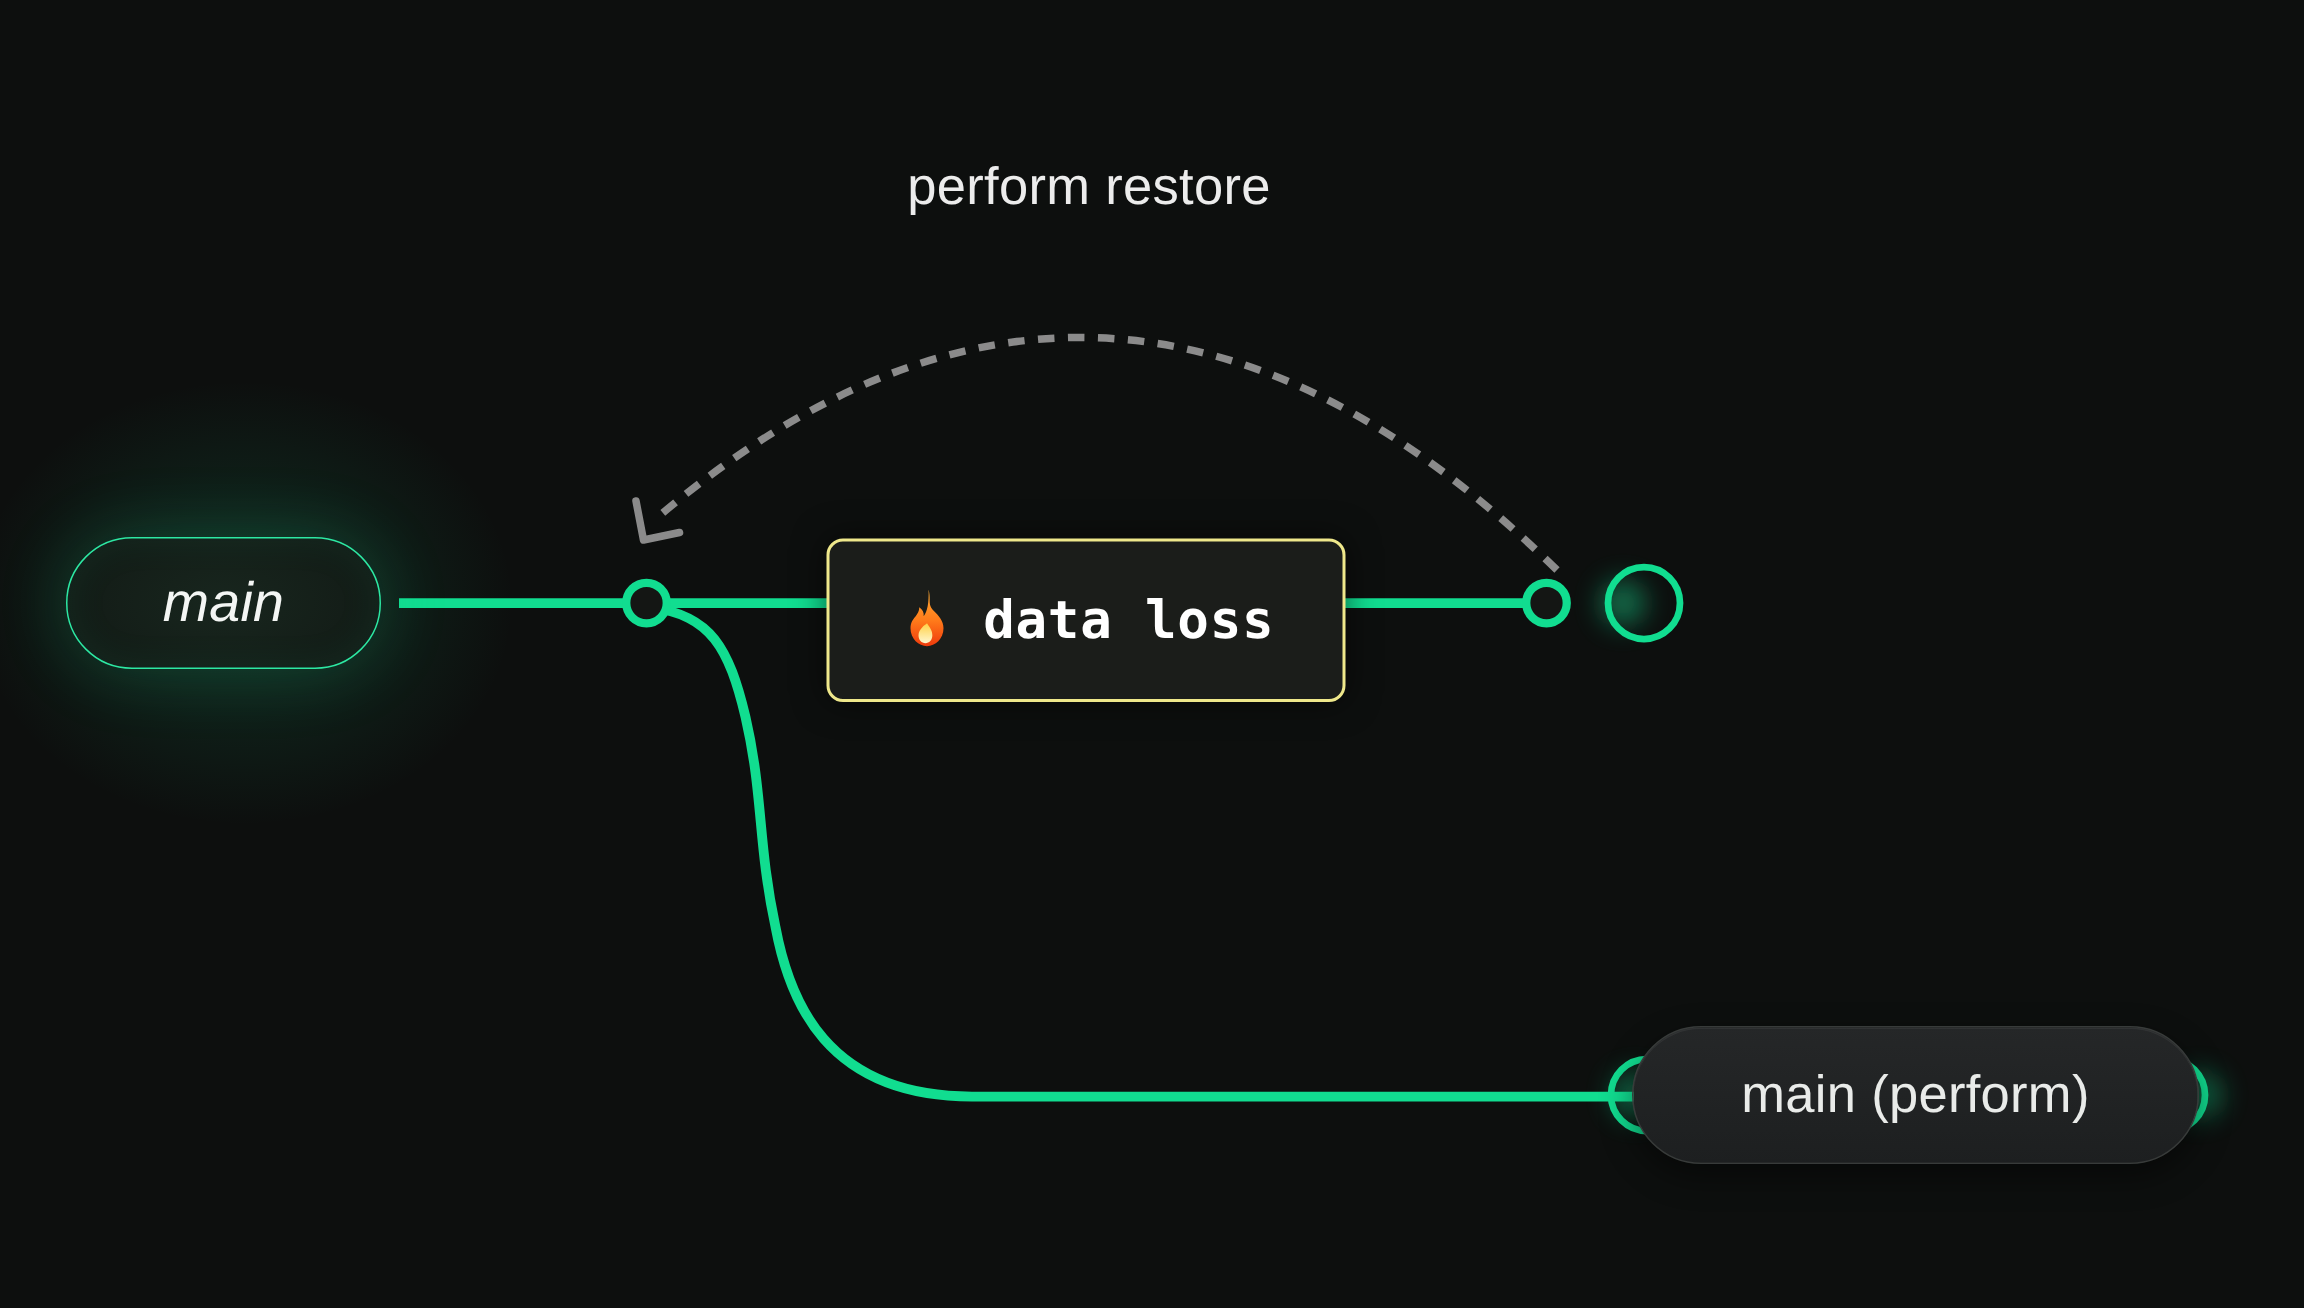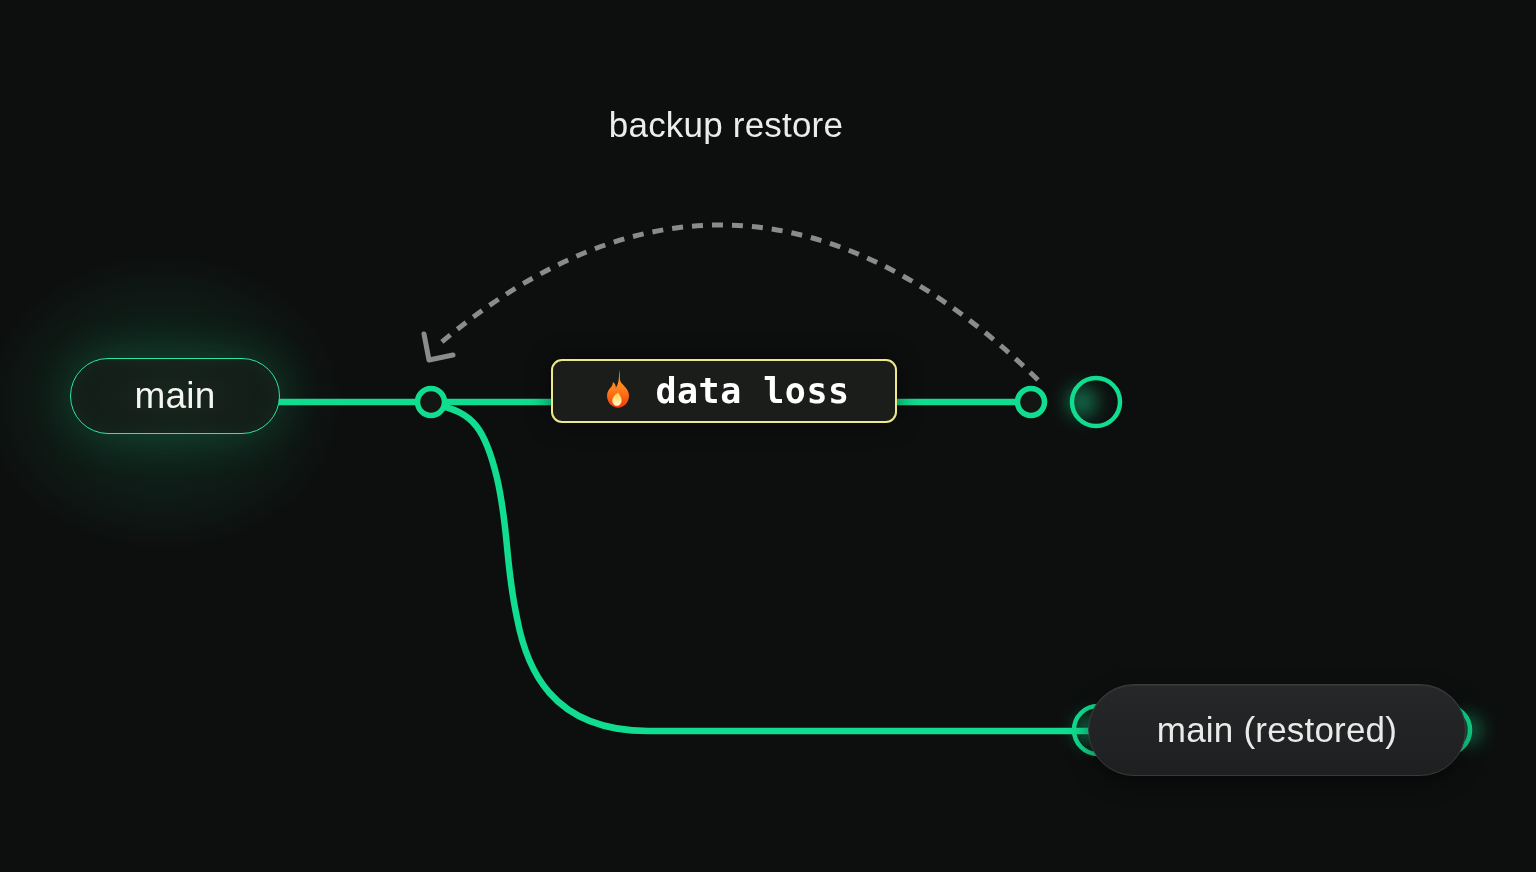--- a/index.html
+++ b/index.html
@@ -39,37 +39,38 @@
   }
   .pill{
     position:absolute;
     display:flex;align-items:center;justify-content:center;
     border-radius:46px;
     font-size:35px;
     color:var(--text-secondary);
     letter-spacing:.2px;
   }
   .pill-main{
-    left:70px;top:358px;width:210px;height:76px;
+    left:44px;top:358px;width:210px;height:88px;
     border-radius:44px;
     border:1.5px solid var(--green-border);
     background:radial-gradient(120% 170% at 50% 50%, #18261e 0%, #111814 55%, #0f1511 100%);
     box-shadow:0 0 48px rgba(35,220,150,0.20), inset 0 0 26px rgba(35,220,150,0.08);
     color:var(--text-primary);
     font-size:37px;
+    font-style:italic;
   }
   .pill-dark{
     background:linear-gradient(180deg, var(--pill-dark-top) 0%, var(--pill-dark-bottom) 100%);
     border:1px solid #383b3a;
     box-shadow:inset 0 1px 0 rgba(255,255,255,0.06), 0 8px 22px rgba(0,0,0,0.45);
   }
   .pill-backup{left:1086px;top:354px;width:372px;height:92px;}
   .pill-restored{left:1088px;top:684px;width:378px;height:92px;}
   .event-box{
-    position:absolute;left:551px;top:359px;width:346px;height:64px;
+    position:absolute;left:551px;top:359px;width:346px;height:109px;
     display:flex;align-items:center;justify-content:center;gap:17px;
     background:var(--event-bg);
     border:2px solid var(--yellow);
     border-radius:11px;
     box-shadow:0 0 22px rgba(0,0,0,0.55);
   }
   .event-label{
     font-family:"DejaVu Sans Mono","Liberation Mono",monospace;
     font-weight:bold;
     font-size:35px;
@@ -108,30 +109,30 @@
     <path d="M 434 405 C 474 410 486 432 497 478 C 509 530 505 562 517 618 C 526 666 550 731 648 731 L 1092 731" class="stroke-green" stroke-width="6.5" fill="none" stroke-linecap="round"></path>
 
     <path d="M 1038 380 Q 740 88 437 346" class="stroke-dash" stroke-width="5" fill="none" stroke-dasharray="11 9"></path>
     <polyline points="424,334 429,360 453,355" class="stroke-dash" stroke-width="5" fill="none" stroke-linecap="round" stroke-linejoin="round"></polyline>
 
     <circle cx="431" cy="402" r="13.5" fill="var(--node-fill)" class="stroke-green" stroke-width="5.5"></circle>
     <circle cx="1031" cy="402" r="13.5" fill="var(--node-fill)" class="stroke-green" stroke-width="5.5"></circle>
   </svg>
 
   <div class="annotation">
-    <div>backup restore</div>
+    <div>perform restore</div>
   </div>
 
   <div class="pill pill-main">
     <span>main</span>
   </div>
 
 
   <div class="pill pill-dark pill-restored">
-    <span>main (restored)</span>
+    <span>main (perform)</span>
   </div>
 
   <div class="event-box">
     <svg class="fire-icon" viewBox="0 0 36 42">
       <defs>
         <linearGradient id="flameOuter" x1="0" y1="0" x2="0" y2="1">
           <stop offset="0" stop-color="#ffac33"></stop>
           <stop offset="0.55" stop-color="#ff7a1a"></stop>
           <stop offset="1" stop-color="#ef3b0c"></stop>
         </linearGradient>

